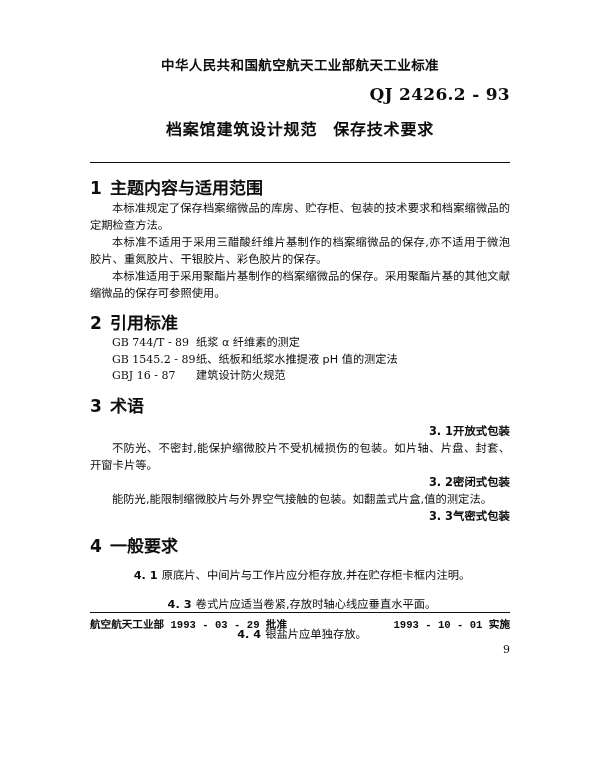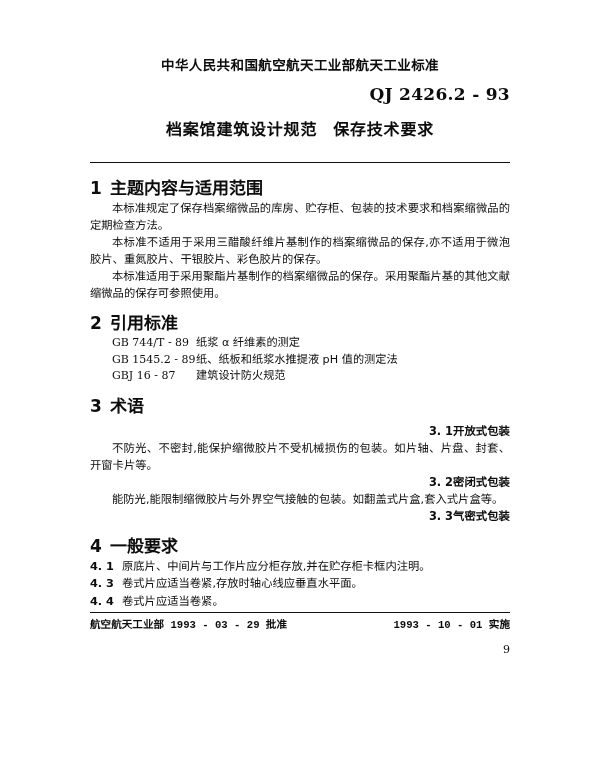--- a/index.html
+++ b/index.html
@@ -131,23 +131,24 @@
     font-size: 11px;
   }
   .ref-list .title { font-size: 11.2px; }
 
   .req-list {
     margin: 3px 0 0 0;
     padding: 0;
     list-style: none;
   }
   .req-list li {
-    margin: 0;
+    margin: 12px;
     white-space: nowrap;
     line-height: 17.5px;
+    text-align: center;
   }
   .req-list .num {
     display: inline-block;
     min-width: 32px;
     font-weight: bold;
   }
 
   
   .rule-bottom {
     position: absolute;
@@ -230,40 +231,40 @@
     <div class="gap-s"></div>
 
     <div class="sub-head">
       <span class="num">3. 1</span><span>开放式包装</span>
     </div>
     <p class="para">不防光、不密封,能保护缩微胶片不受机械损伤的包装。如片轴、片盘、封套、开窗卡片等。</p>
 
     <div class="sub-head">
       <span class="num">3. 2</span><span>密闭式包装</span>
     </div>
-    <p class="para">能防光,能限制缩微胶片与外界空气接触的包装。如翻盖式片盒,套入式片盒等。</p>
+    <p class="para">能防光,能限制缩微胶片与外界空气接触的包装。如翻盖式片盒,值的测定法。</p>
 
     <div class="sub-head">
       <span class="num">3. 3</span><span>气密式包装</span>
     </div>
 
     <div class="gap-m"></div>
 
     <div class="sec-head">
       <span class="num">4</span><span>一般要求</span>
     </div>
     <ul class="req-list">
       <li>
         <span class="num">4. 1</span><span>原底片、中间片与工作片应分柜存放,并在贮存柜卡框内注明。</span>
       </li>
       <li>
         <span class="num">4. 3</span><span>卷式片应适当卷紧,存放时轴心线应垂直水平面。</span>
       </li>
       <li>
-        <span class="num">4. 4</span><span>卷式片应适当卷紧。</span>
+        <span class="num">4. 4</span><span>银盐片应单独存放。</span>
       </li>
     </ul>
 
   </div>
 
   <div class="rule-bottom"></div>
 
   <div class="footer">
     <span>航空航天工业部 1993 - 03 - 29 批准</span>
     <span>1993 - 10 - 01 实施</span>

